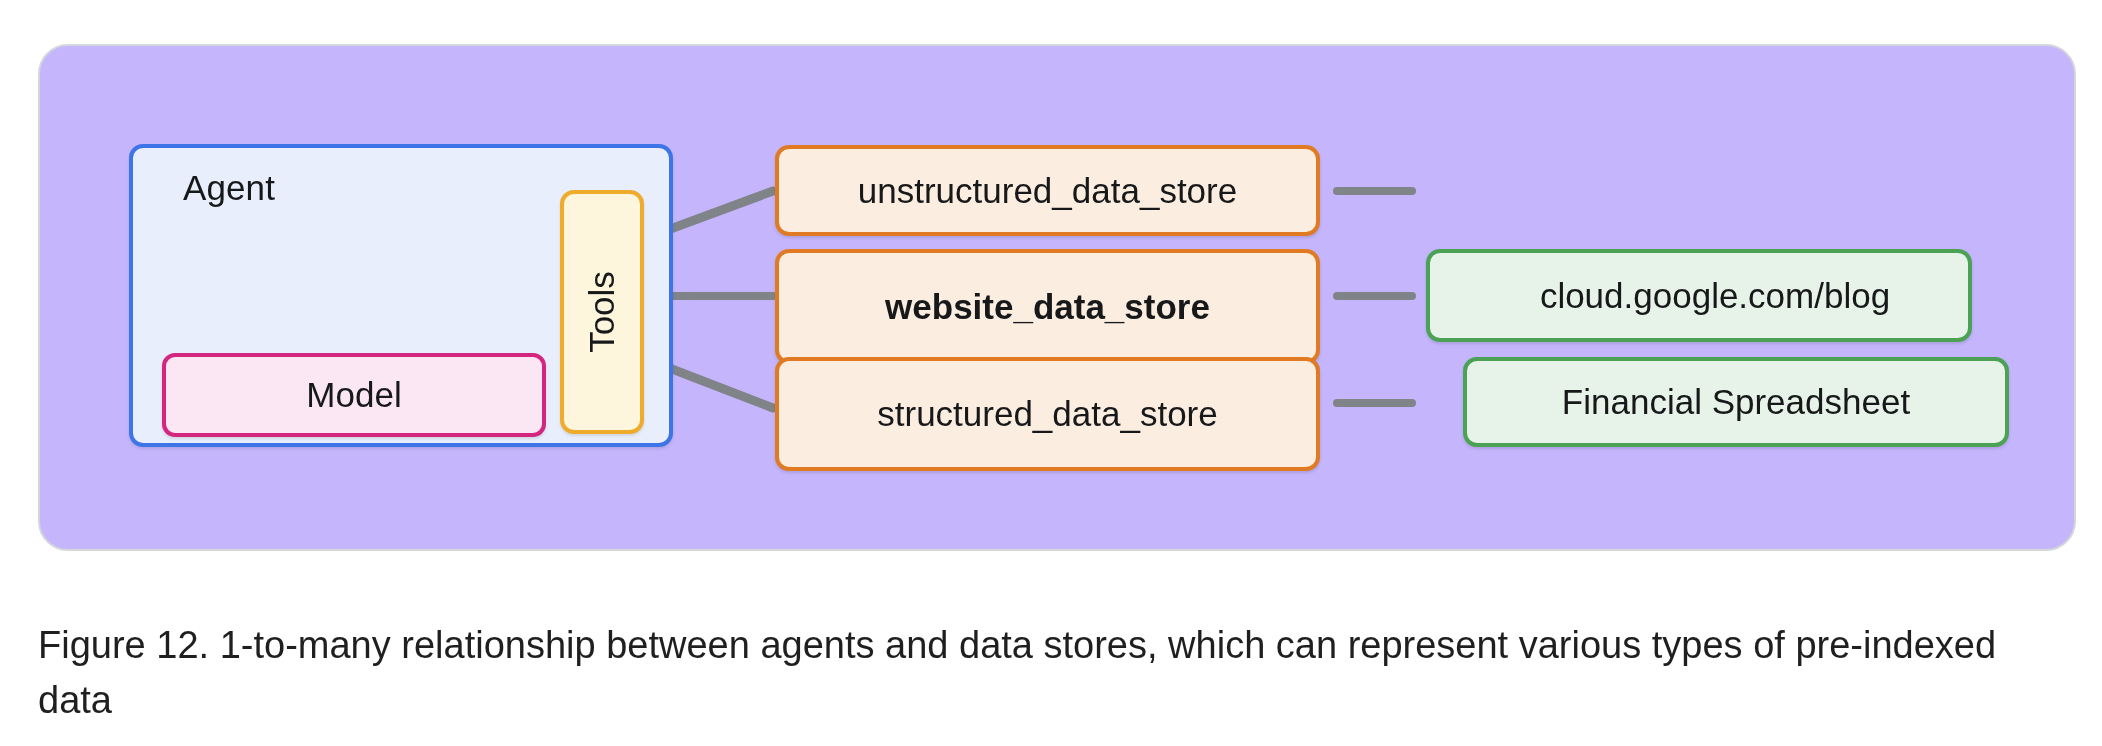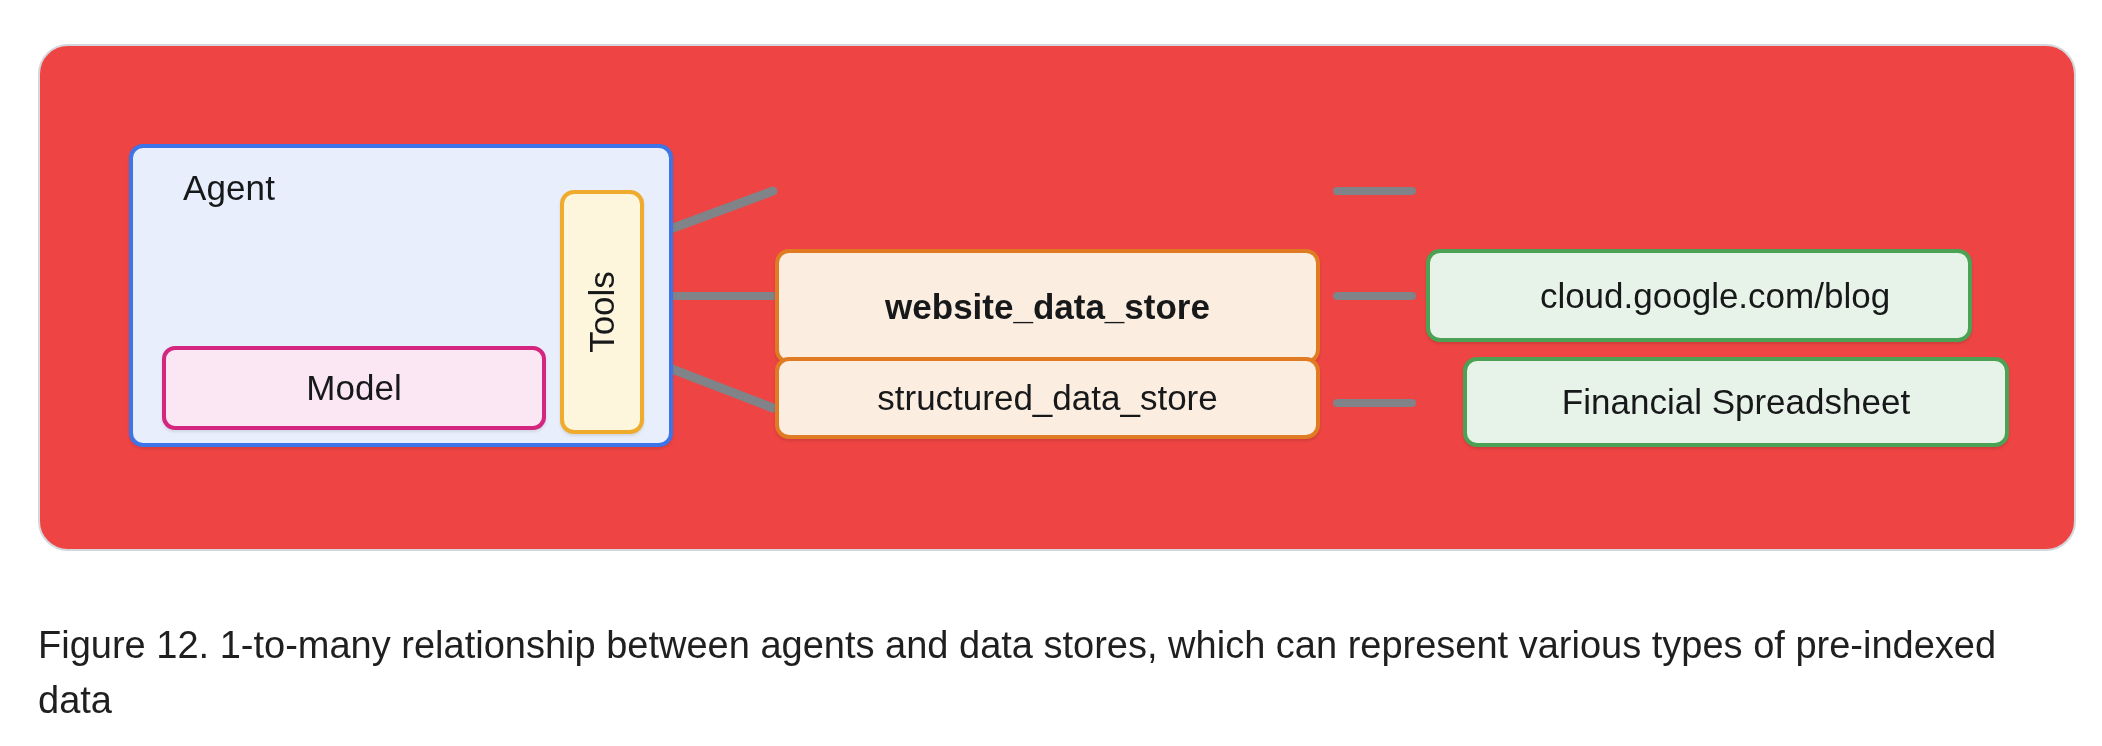--- a/index.html
+++ b/index.html
@@ -24,21 +24,21 @@
   
   .figure-frame {
     position: absolute;
     left: 38px;
     top: 44px;
     width: 2038px;
     height: 507px;
     box-sizing: border-box;
     border: 2px solid #d3d6db;
     border-radius: 30px;
-    background: #ef4444;
+    background: #c4b5fd;
   }
 
   .diagram-canvas {
     position: absolute;
     left: 0;
     top: 0;
     width: 2038px;
     height: 507px;
   }
 
@@ -82,21 +82,21 @@
     left: 29px;   
     top: 99px;    
     width: 384px;
     height: 85px;
     background: #e7f3e8;
     border: 4px solid #4ba254;
   }
 
   .model-box {
     left: 29px;
-    top: 198px;   
+    top: 205px;   
     width: 384px;
     height: 84px;
     background: #fbe7f3;
     border: 4px solid #d4257f;
   }
 
   .tools-box {
     position: absolute;
     left: 520px;  
     top: 144px;   
@@ -134,21 +134,21 @@
   }
 
   .node.store {
     background: #fbeddf;
     border: 4px solid #e07b24;
     left: 735px;   
     width: 545px;
   }
   .node.store.r1 { top: 99px;  height: 91px; }   
   .node.store.r2 { top: 203px; height: 115px; font-weight: bold; }   
-  .node.store.r3 { top: 311px; height: 82px; }   
+  .node.store.r3 { top: 311px; height: 114px; }   
 
   .node.source {
     background: #e7f3e8;
     border: 4px solid #4ba254;
     left: 1386px;  
     width: 546px;
   }
   .node.source.r1 { top: 99px;  height: 91px; }
   .node.source.r2 { top: 203px; height: 93px; padding-left: 32px; }
   .node.source.r3 { top: 311px; height: 90px; margin-left: 37px; }
@@ -204,20 +204,23 @@
 
         <div class="inner-box model-box">
           <span>Model</span>
         </div>
       </div>
 
       <div class="tools-box">
         <span class="tools-label">Tools</span>
       </div>
 
+      <div class="node store r1">
+        <span>unstructured_data_store</span>
+      </div>
       <div class="node store r2">
         <span>website_data_store</span>
       </div>
       <div class="node store r3">
         <span>structured_data_store</span>
       </div>
 
       <div class="node source r2">
         <span>cloud.google.com/blog</span>
       </div>

